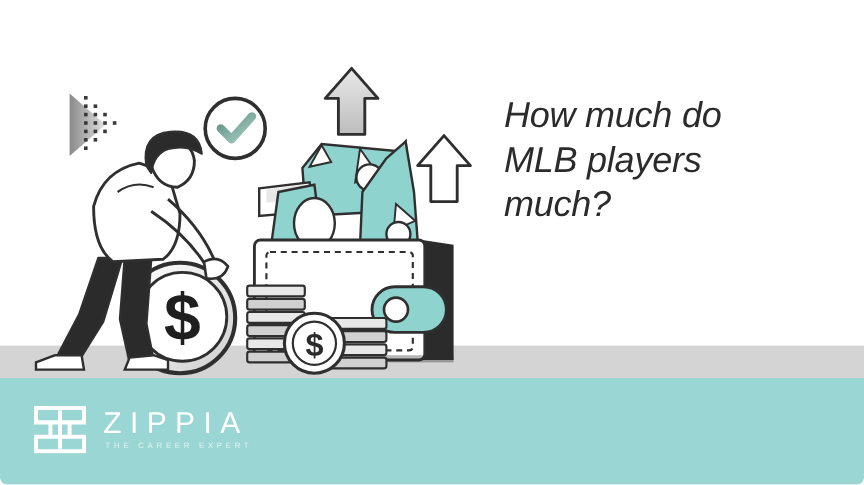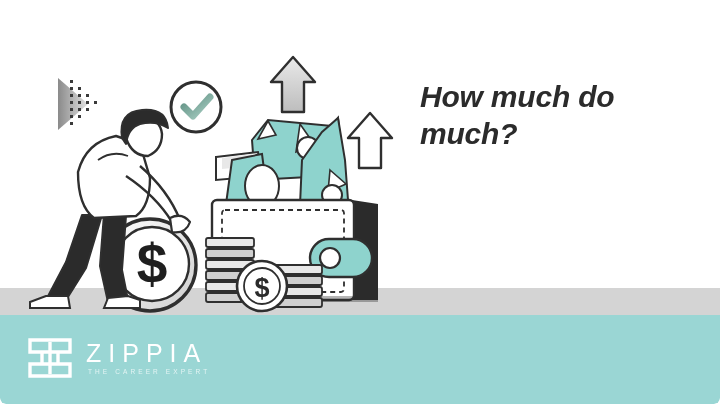--- a/index.html
+++ b/index.html
@@ -41,21 +41,21 @@
   }
 
   
   .headline {
     position: absolute;
     left: 420px;
     top: 78px;
     width: 260px;
     font-size: 30px;
     line-height: 37px;
-    font-weight: bold;
+    font-weight: normal;
     font-style: italic;
     color: #2b2b2b;
     letter-spacing: -0.2px;
   }
   .headline .hl-line { display: block; white-space: pre; }
 
   
   .logo {
     position: absolute;
     left: 28px;
@@ -232,20 +232,21 @@
 
           <path d="M122 138 Q118 112 142 110 Q166 108 168 128 Q156 120 140 124 Q128 128 126 144 Z" fill="#2b2b2b" stroke="#2f2f2f" stroke-width="2" stroke-linejoin="round"></path>
         </g>
 
       </g>
     </svg>
   </div>
 
   <div class="headline">
     <span class="hl-line">How much do</span>
+    <span class="hl-line">MLB players</span>
     <span class="hl-line">much?</span>
   </div>
 
   <div class="logo">
     <span>
       <svg class="logo-mark" viewBox="0 0 44 40" xmlns="http://www.w3.org/2000/svg">
         <path d="M2 2 H42 V14 H14 V26 H42 V38 H2 V26 H30 V14 H2 Z" fill="none" stroke="#ffffff" stroke-width="3.4" stroke-linejoin="miter"></path>
         <path d="M22 4 L22 36" stroke="#ffffff" stroke-width="3.4"></path>
       </svg>
     </span>

